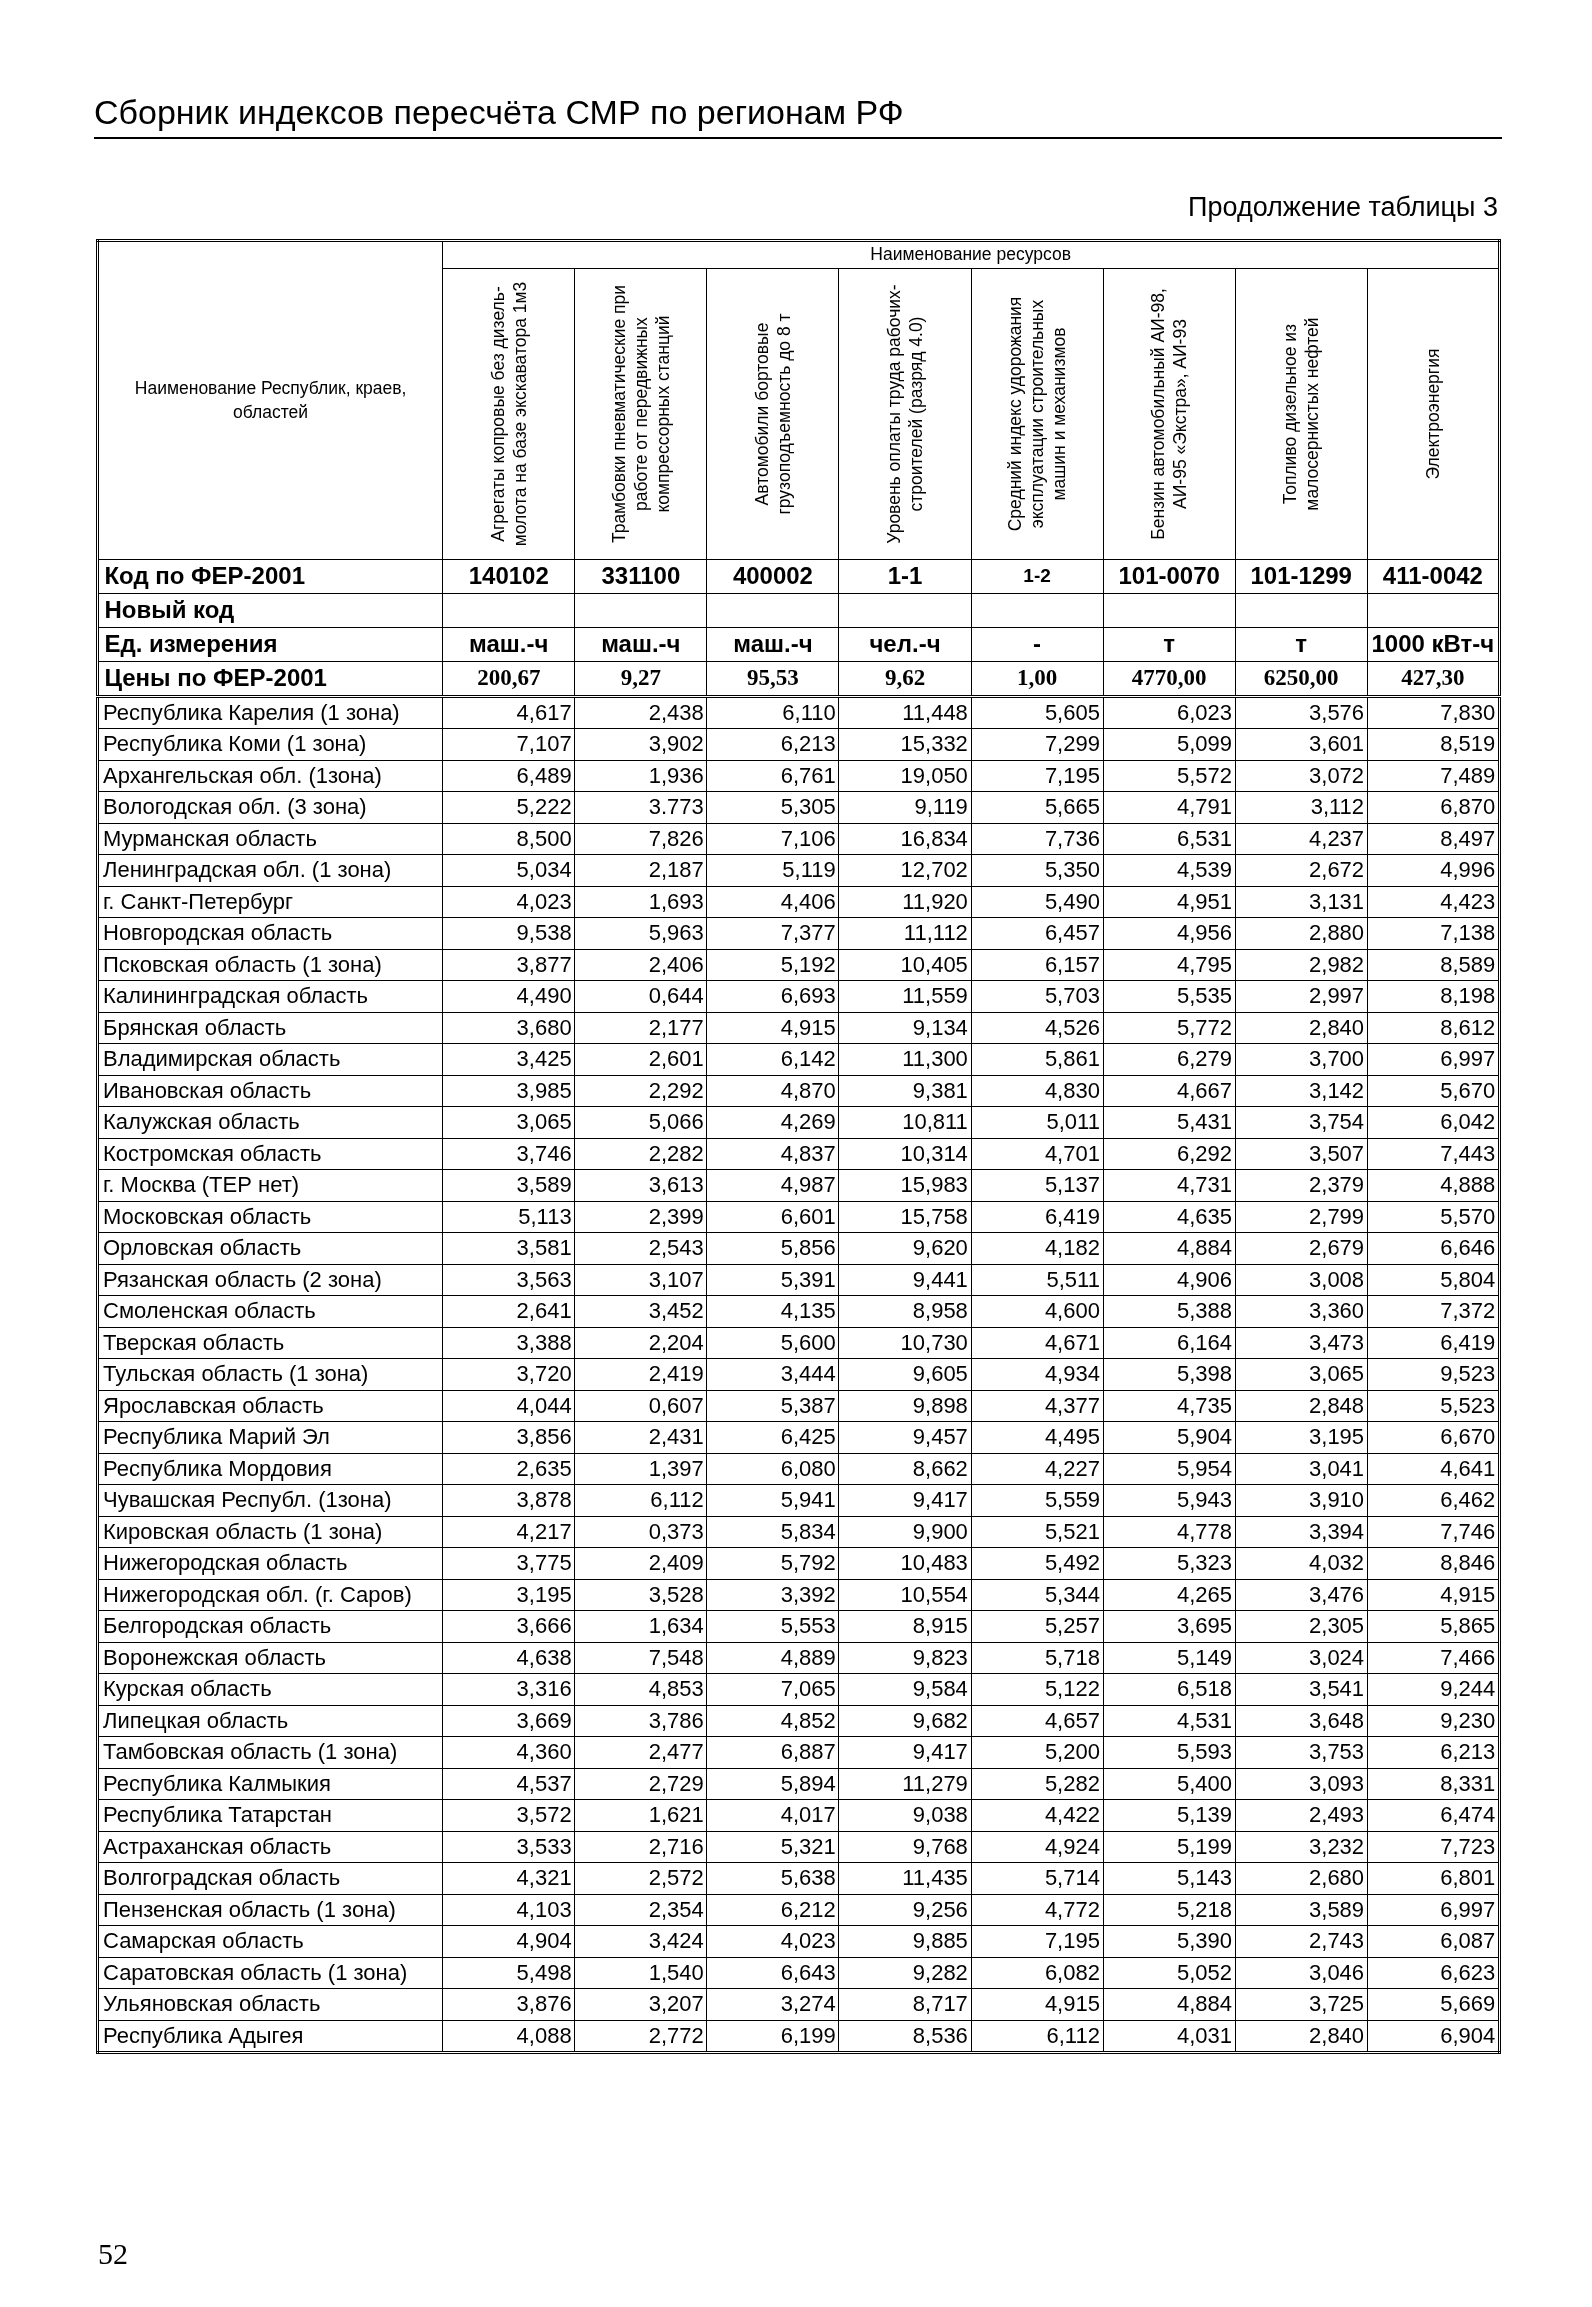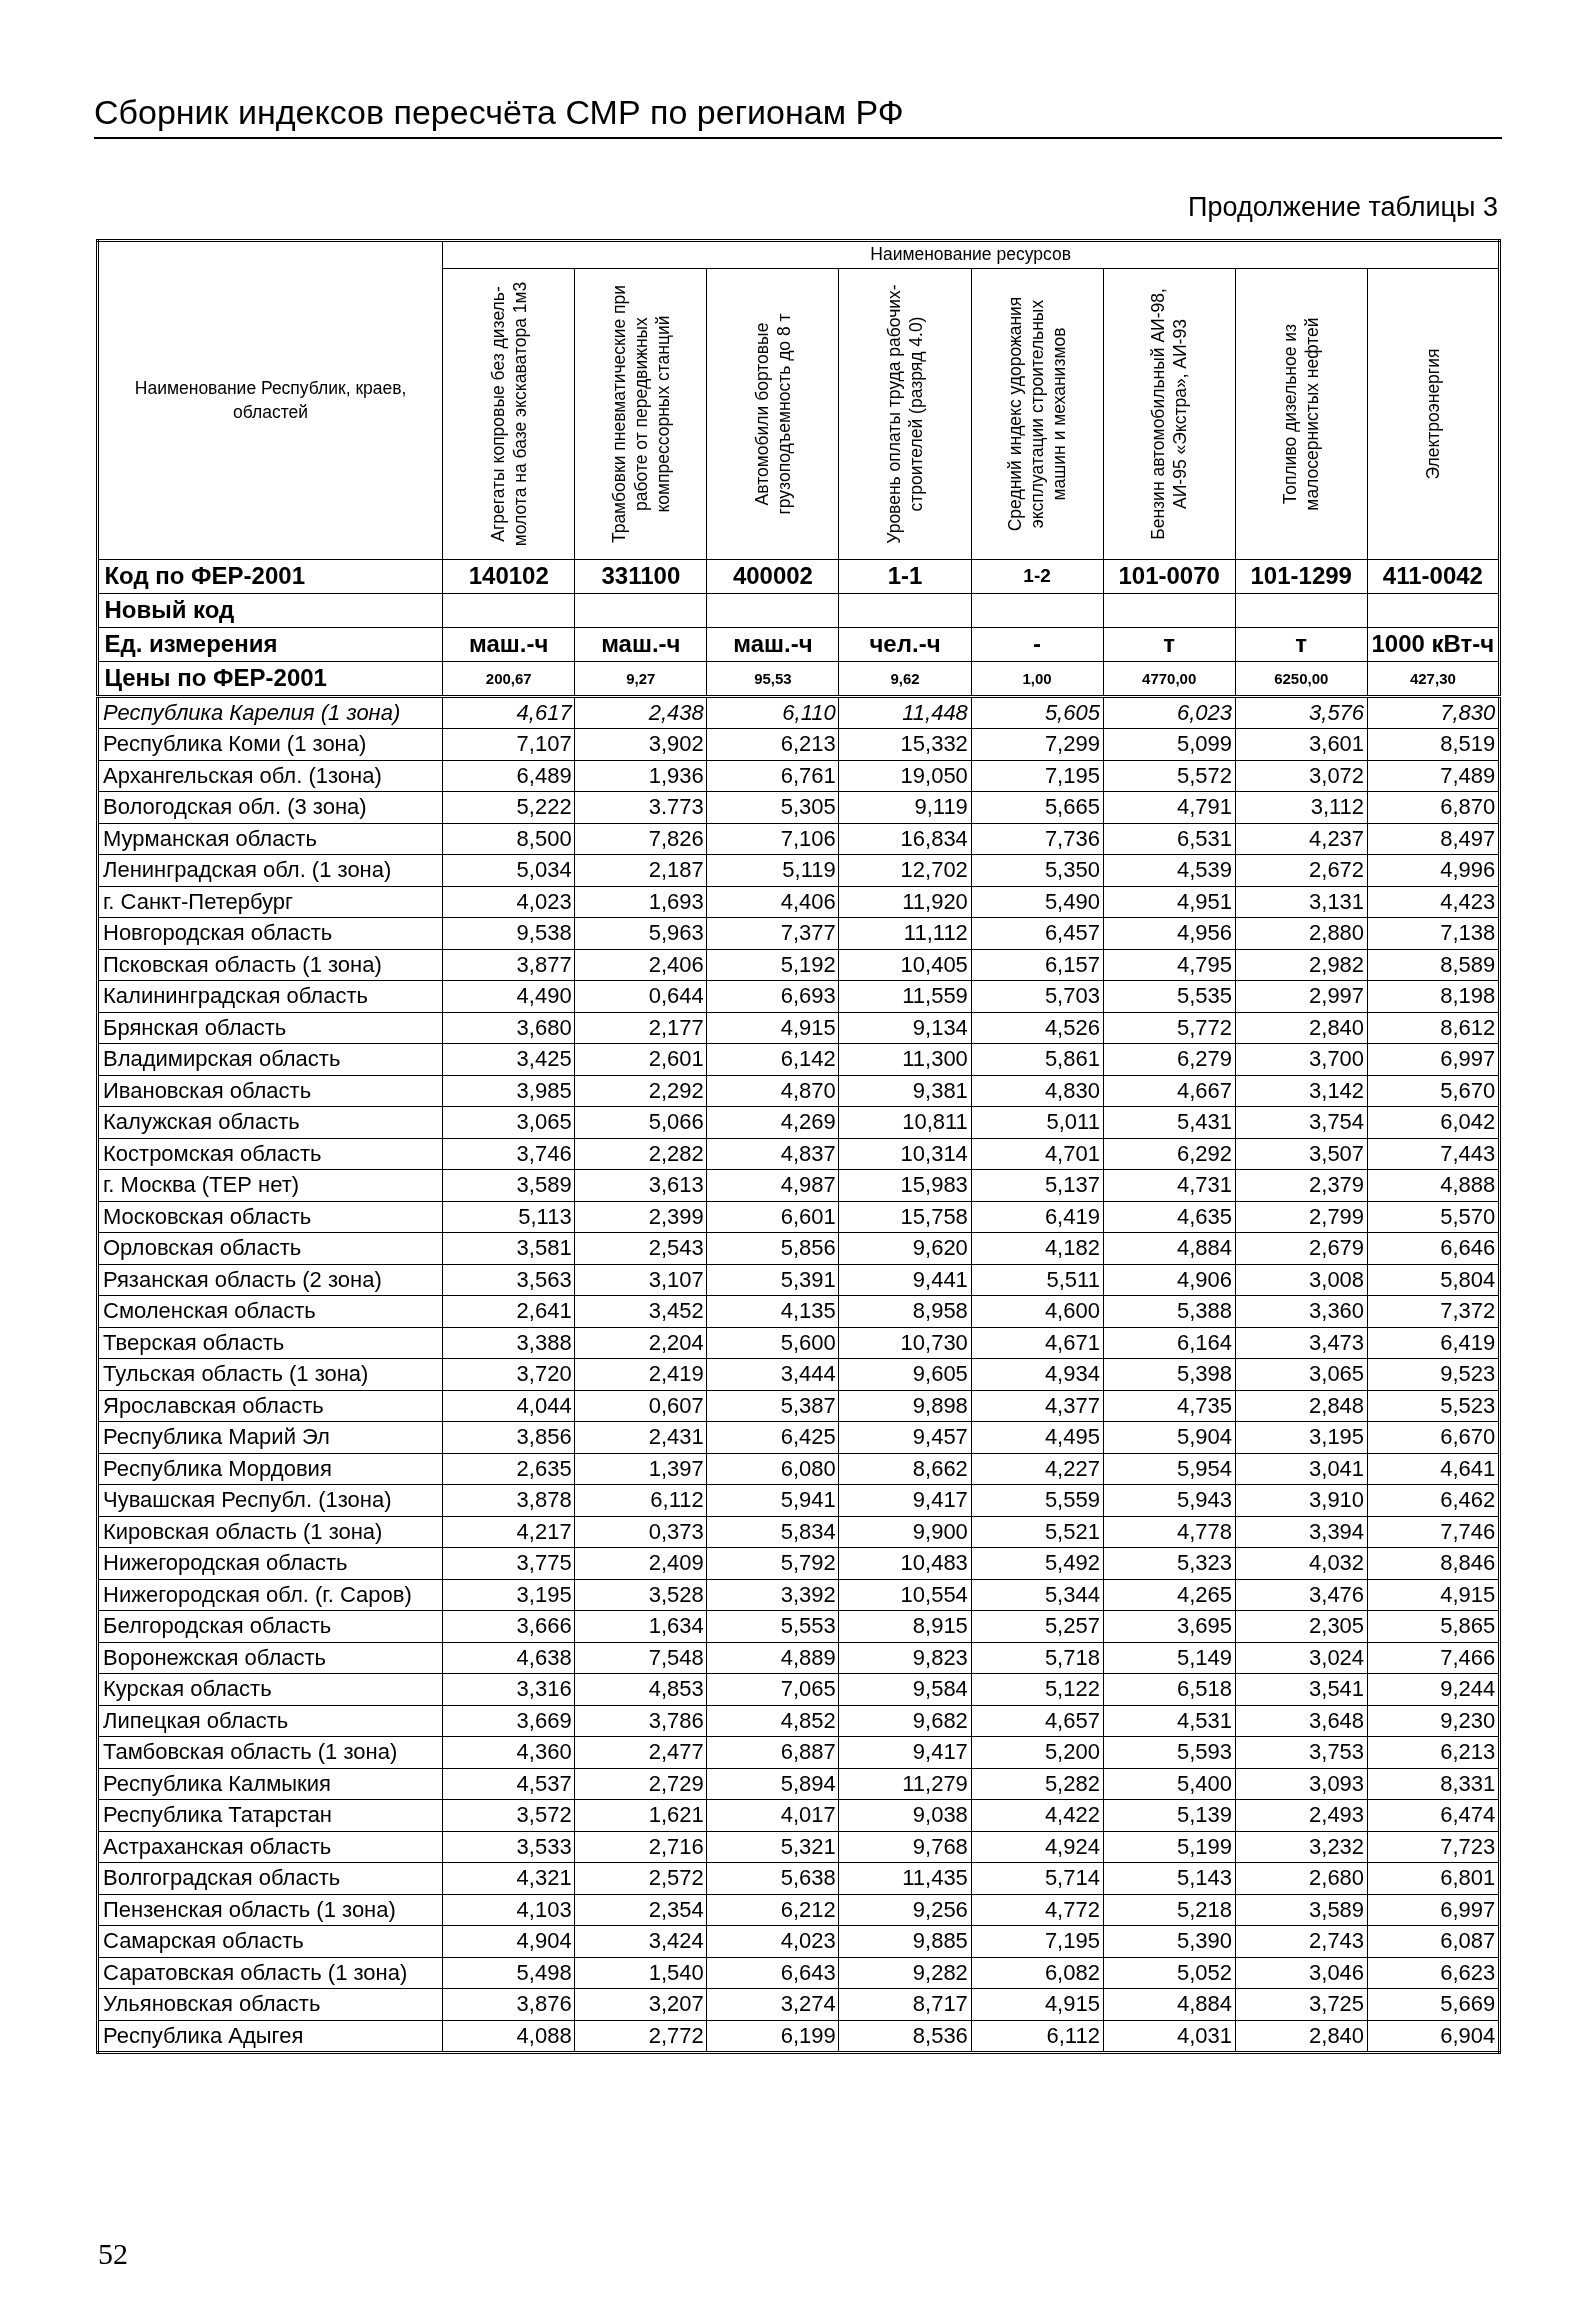--- a/index.html
+++ b/index.html
@@ -33,22 +33,22 @@
   .vtext {
     position: absolute; left: 50%; top: 50%;
     transform: translate(-50%, -50%) rotate(-90deg);
     width: 270px; text-align: center; white-space: normal;
     font-size: 17.5px; line-height: 22px;
   }
   tr.code-row td { height: 33px; font-size: 24px; font-weight: bold; }
   tr.code-row td.lbl { padding-left: 5.4px !important; text-align: left; }
   tr.code-row td.val { text-align: center; }
   tr.code-row td.small { font-size: 19px; }
-  tr.price-row td.val { font-family: Liberation Sans, sans-serif; font-size: 15px; text-align: center; }
-  tr.first-data td { border-top: 3.4px double #000; font-style: italic; }
+  tr.price-row td.val { font-family: Liberation Serif, serif; font-size: 23px; text-align: center; }
+  tr.first-data td { border-top: 3.4px double #000; }
   tr.region td { height: 30.5px; font-size: 22px; }
   tr.region td.lbl { padding-left: 4px !important; text-align: left; }
   tr.region td.val { text-align: right; padding-right: 2.7px !important; }
   .page-number {
     position: absolute; left: 98px; top: 2237px;
     font-family: "Liberation Serif", serif; font-size: 30px;
   }
 </style>
 </head>
 <body>

